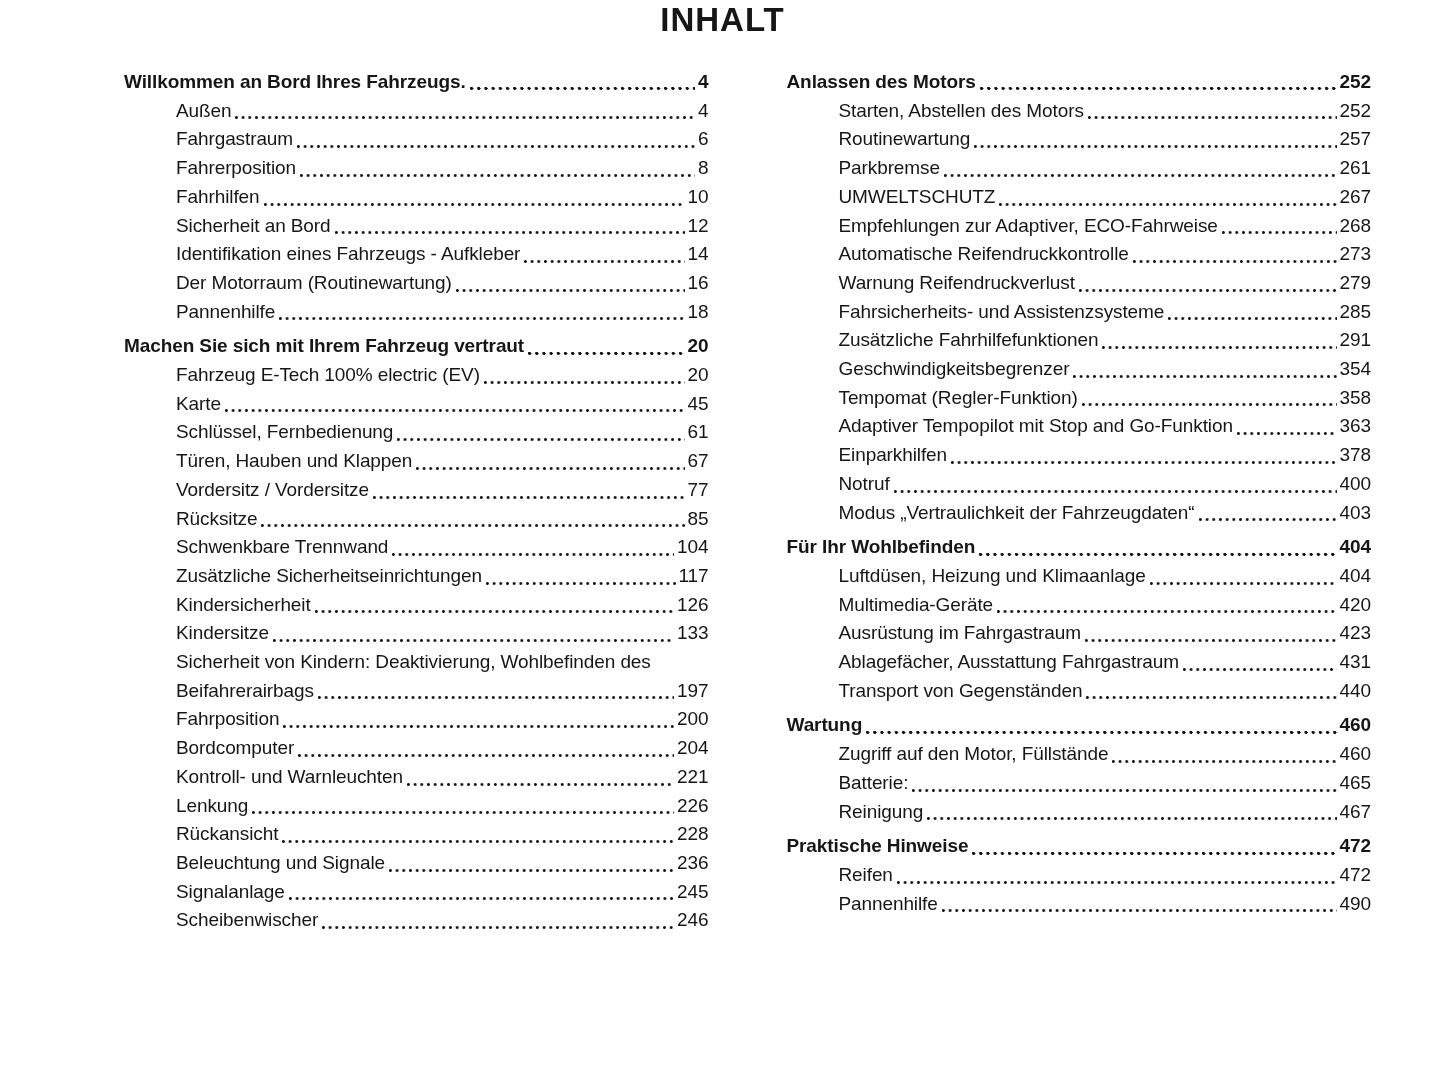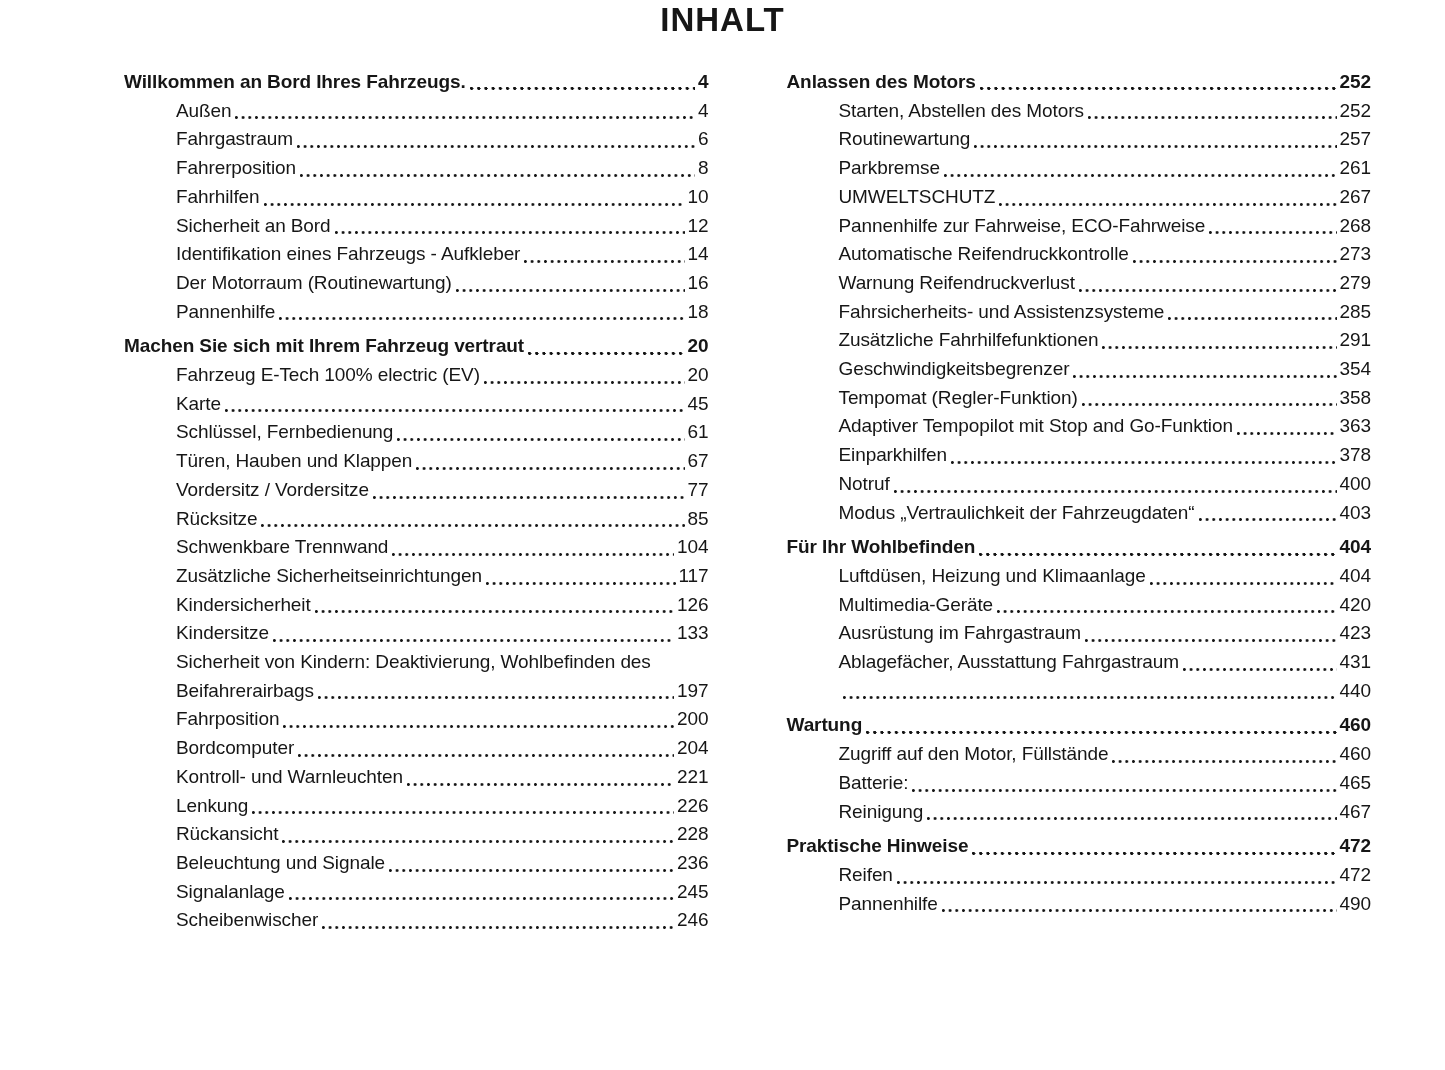--- a/index.html
+++ b/index.html
@@ -232,21 +232,21 @@
           <span class="label">Parkbremse</span>
           <span class="leader"></span>
           <span class="page">261</span>
         </div>
         <div class="row entry">
           <span class="label">UMWELTSCHUTZ</span>
           <span class="leader"></span>
           <span class="page">267</span>
         </div>
         <div class="row entry">
-          <span class="label">Pannenhilfe zur Fahrweise, ECO-Fahrweise</span>
+          <span class="label">Empfehlungen zur Adaptiver, ECO-Fahrweise</span>
           <span class="leader"></span>
           <span class="page">268</span>
         </div>
         <div class="row entry">
           <span class="label">Automatische Reifendruckkontrolle</span>
           <span class="leader"></span>
           <span class="page">273</span>
         </div>
         <div class="row entry">
           <span class="label">Warnung Reifendruckverlust</span>
@@ -312,20 +312,21 @@
           <span class="label">Ausrüstung im Fahrgastraum</span>
           <span class="leader"></span>
           <span class="page">423</span>
         </div>
         <div class="row entry">
           <span class="label">Ablagefächer, Ausstattung Fahrgastraum</span>
           <span class="leader"></span>
           <span class="page">431</span>
         </div>
         <div class="row entry">
+          <span class="label">Transport von Gegenständen</span>
           <span class="leader"></span>
           <span class="page">440</span>
         </div>
         <div class="row heading">
           <span class="label">Wartung</span>
           <span class="leader"></span>
           <span class="page">460</span>
         </div>
         <div class="row entry">
           <span class="label">Zugriff auf den Motor, Füllstände</span>

